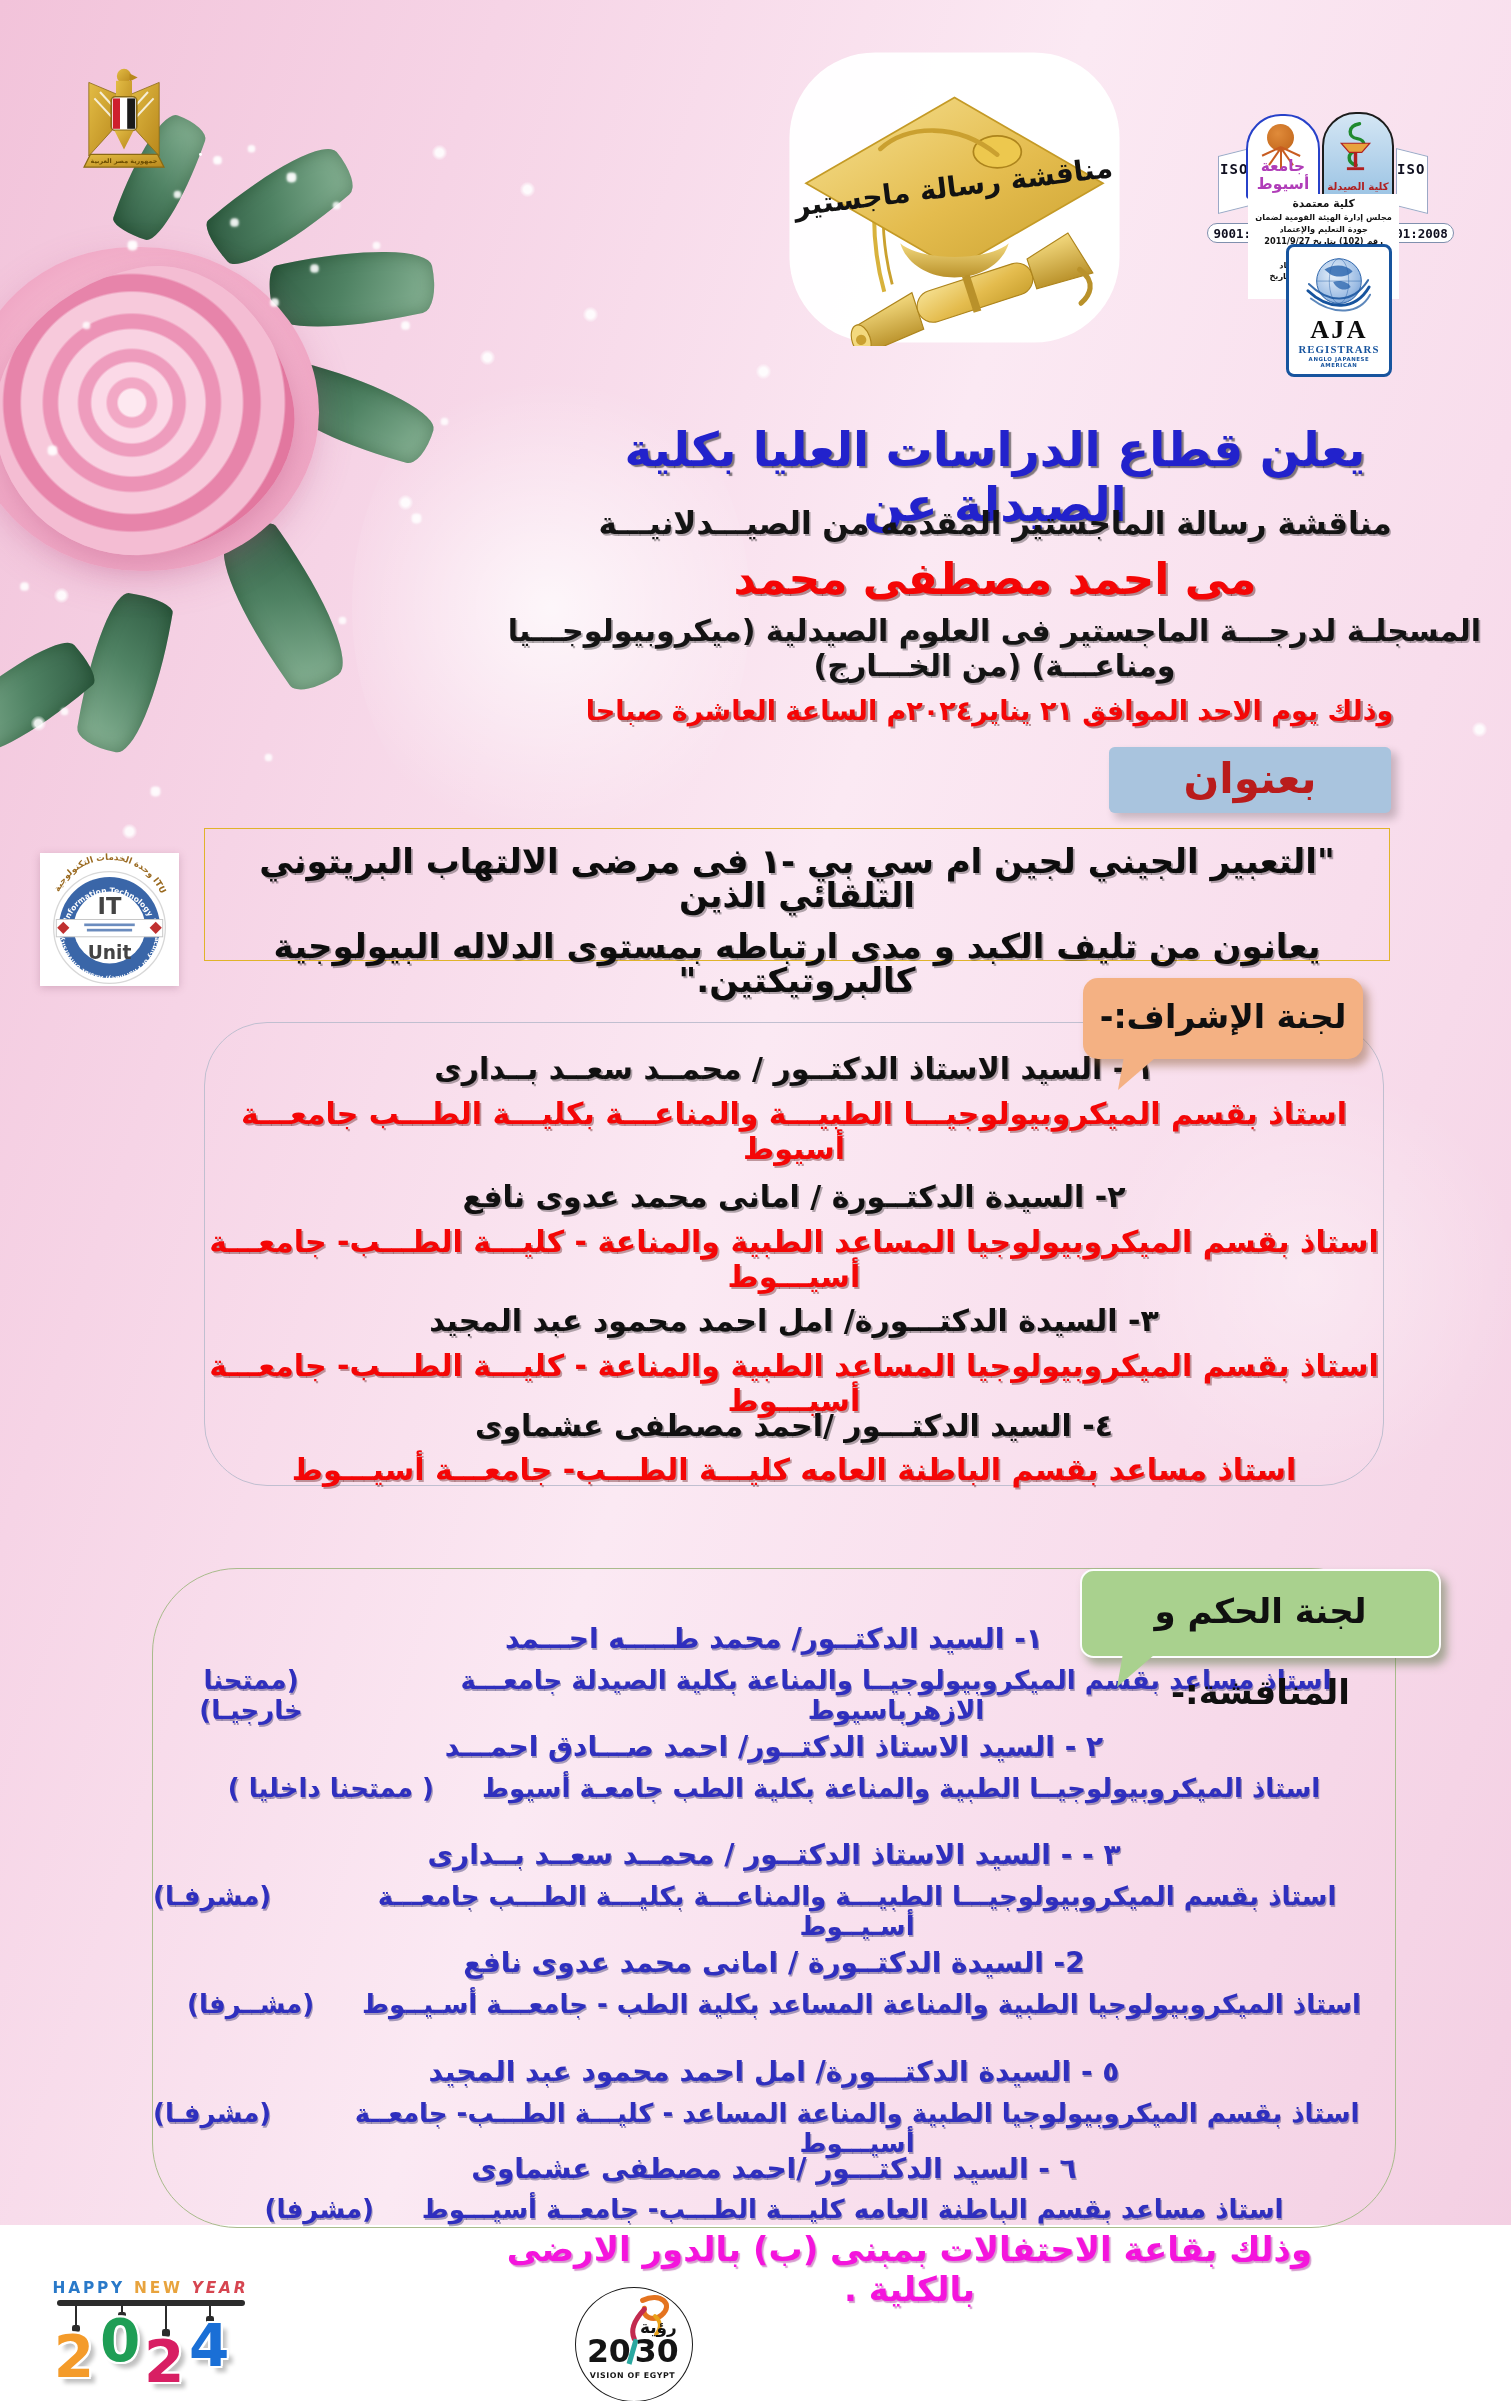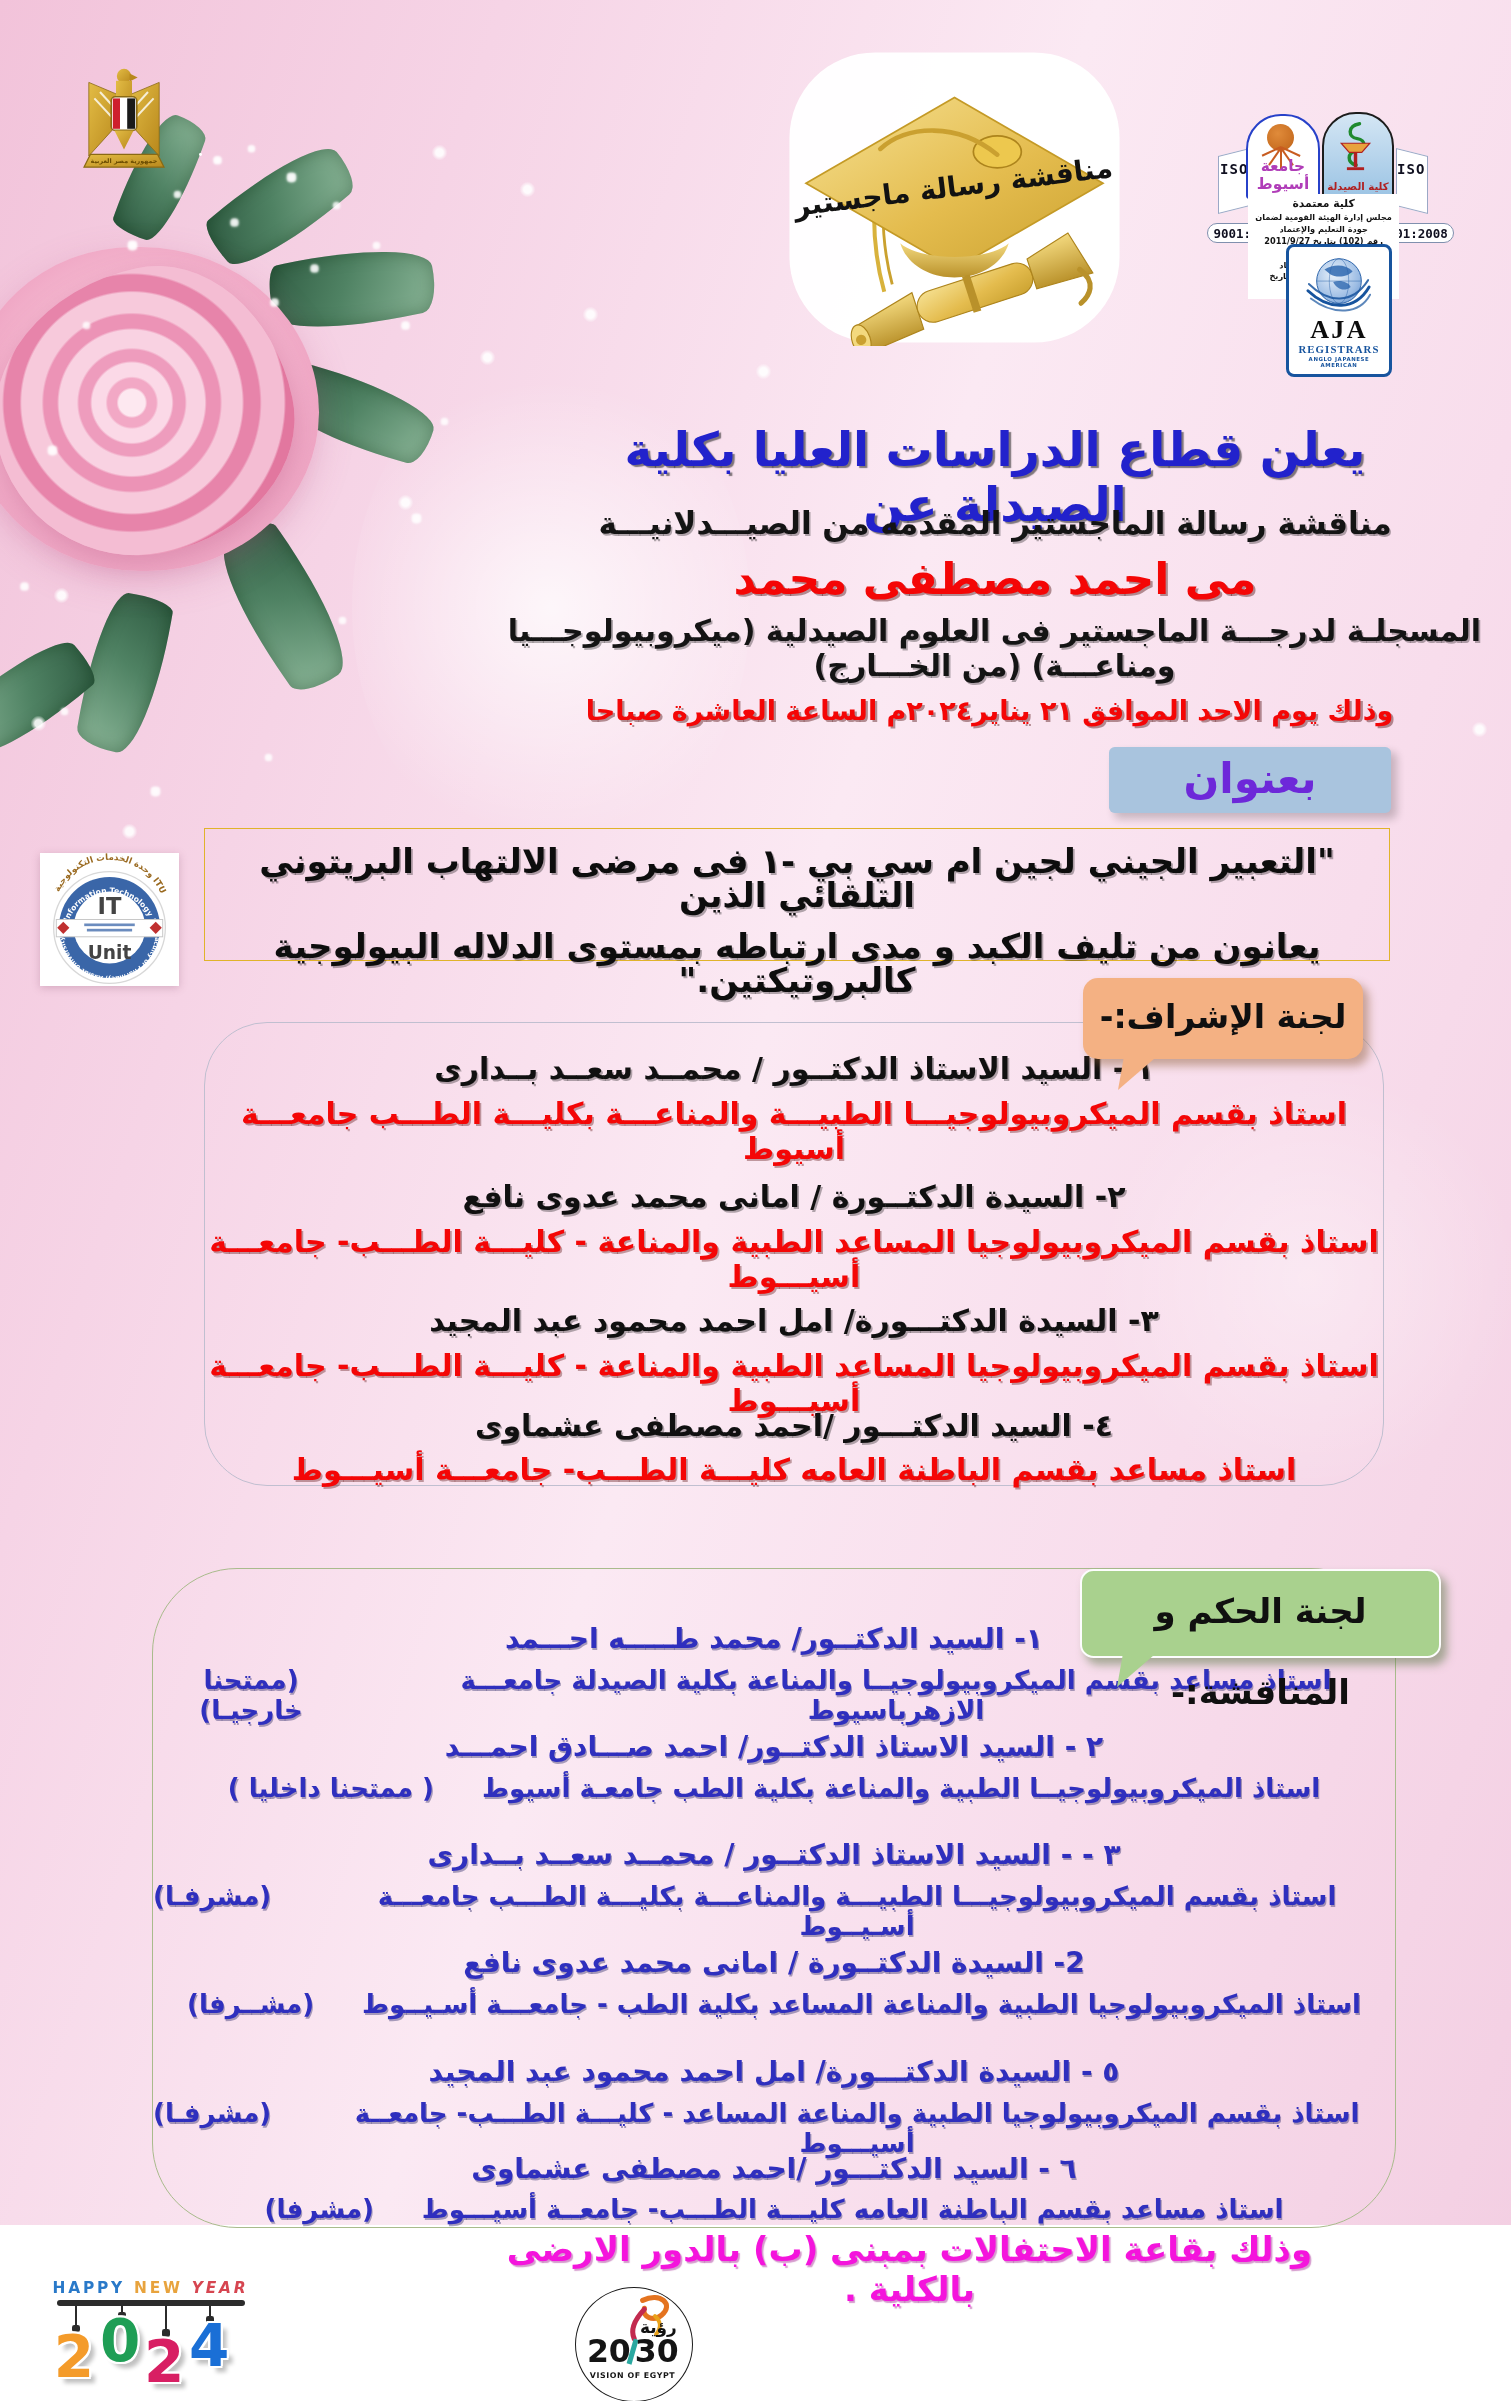--- a/index.html
+++ b/index.html
@@ -55,21 +55,21 @@
   .itunit{left:40px;top:853px;width:139px;height:133px;background:#fff;box-shadow:0 2.3px 8px rgba(120,60,90,.25);}
 
   
   .headline{left:540px;top:422px;width:910px;font-size:47px;color:#2222cc;
             text-shadow:2.3px 2.3px 1.1px rgba(25,25,25,.55);}
   .subline{left:540px;top:505px;width:910px;font-size:31px;color:#141414;text-shadow:1.7px 1.7px 0.6px rgba(0,0,0,.3);}
   .candidate{left:540px;top:553px;width:910px;font-size:44px;color:#f40606;text-shadow:2.3px 2.3px 0.6px rgba(70,0,0,.4);}
   .regline{left:480px;top:613px;width:1029px;font-size:30px;color:#141414;text-shadow:1.7px 1.7px 0.6px rgba(0,0,0,.3);}
   .dateline{left:569px;top:695px;width:841px;font-size:27px;color:#f40606;text-shadow:2.3px 2.3px 0.6px rgba(70,0,0,.4);}
   .entitled{left:1109px;top:747px;width:282px;height:66px;background:#a9c4de;border-radius:5.7px;
-            box-shadow:5.1px 5.7px 8px rgba(0,0,0,.2);font-size:42px;color:#6d28d9;line-height:64px;}
+            box-shadow:5.1px 5.7px 8px rgba(0,0,0,.2);font-size:42px;color:#b91c1c;line-height:64px;}
   .titlebox{left:204px;top:828px;width:1184px;height:131px;border:1.7px solid #e0b32a;}
   .titlebox .t1,.titlebox .t2{font-size:34px;color:#0d0d0d;text-shadow:1.7px 1.7px 0.6px rgba(0,0,0,.3);line-height:1.0;}
   .titlebox .t1{margin-top:15px;}
   .titlebox .t2{margin-top:17px;}
 
   
   .supbox{left:204px;top:1022px;width:1178px;height:462px;border:1.1px solid #c0bfd0;border-radius:63px;}
   .exambox{left:152px;top:1568px;width:1242px;height:658px;border:1.7px solid #a9bb8c;border-radius:85px;}
   .entry{position:absolute;left:0;right:0;text-align:center;direction:rtl;font-weight:bold;}
   .sname{font-size:30px;color:#101010;text-shadow:1.7px 1.7px 0.6px rgba(0,0,0,.3);}

